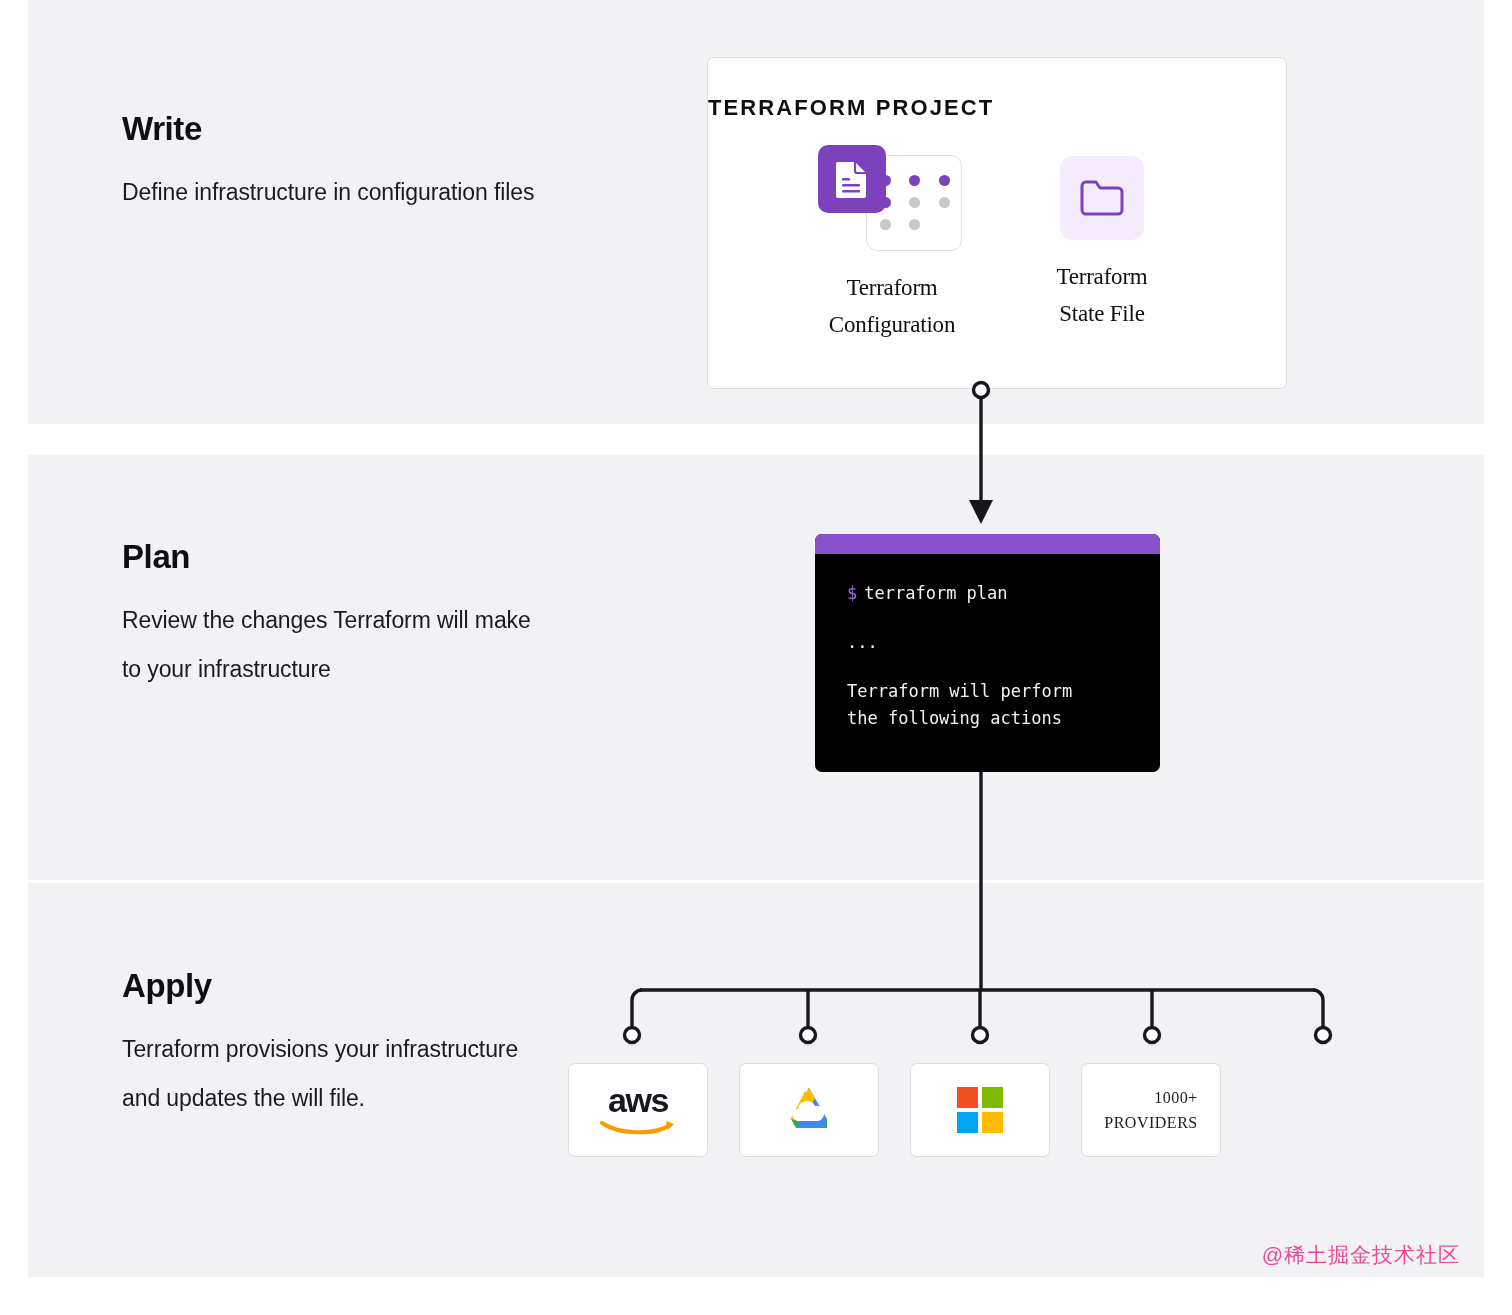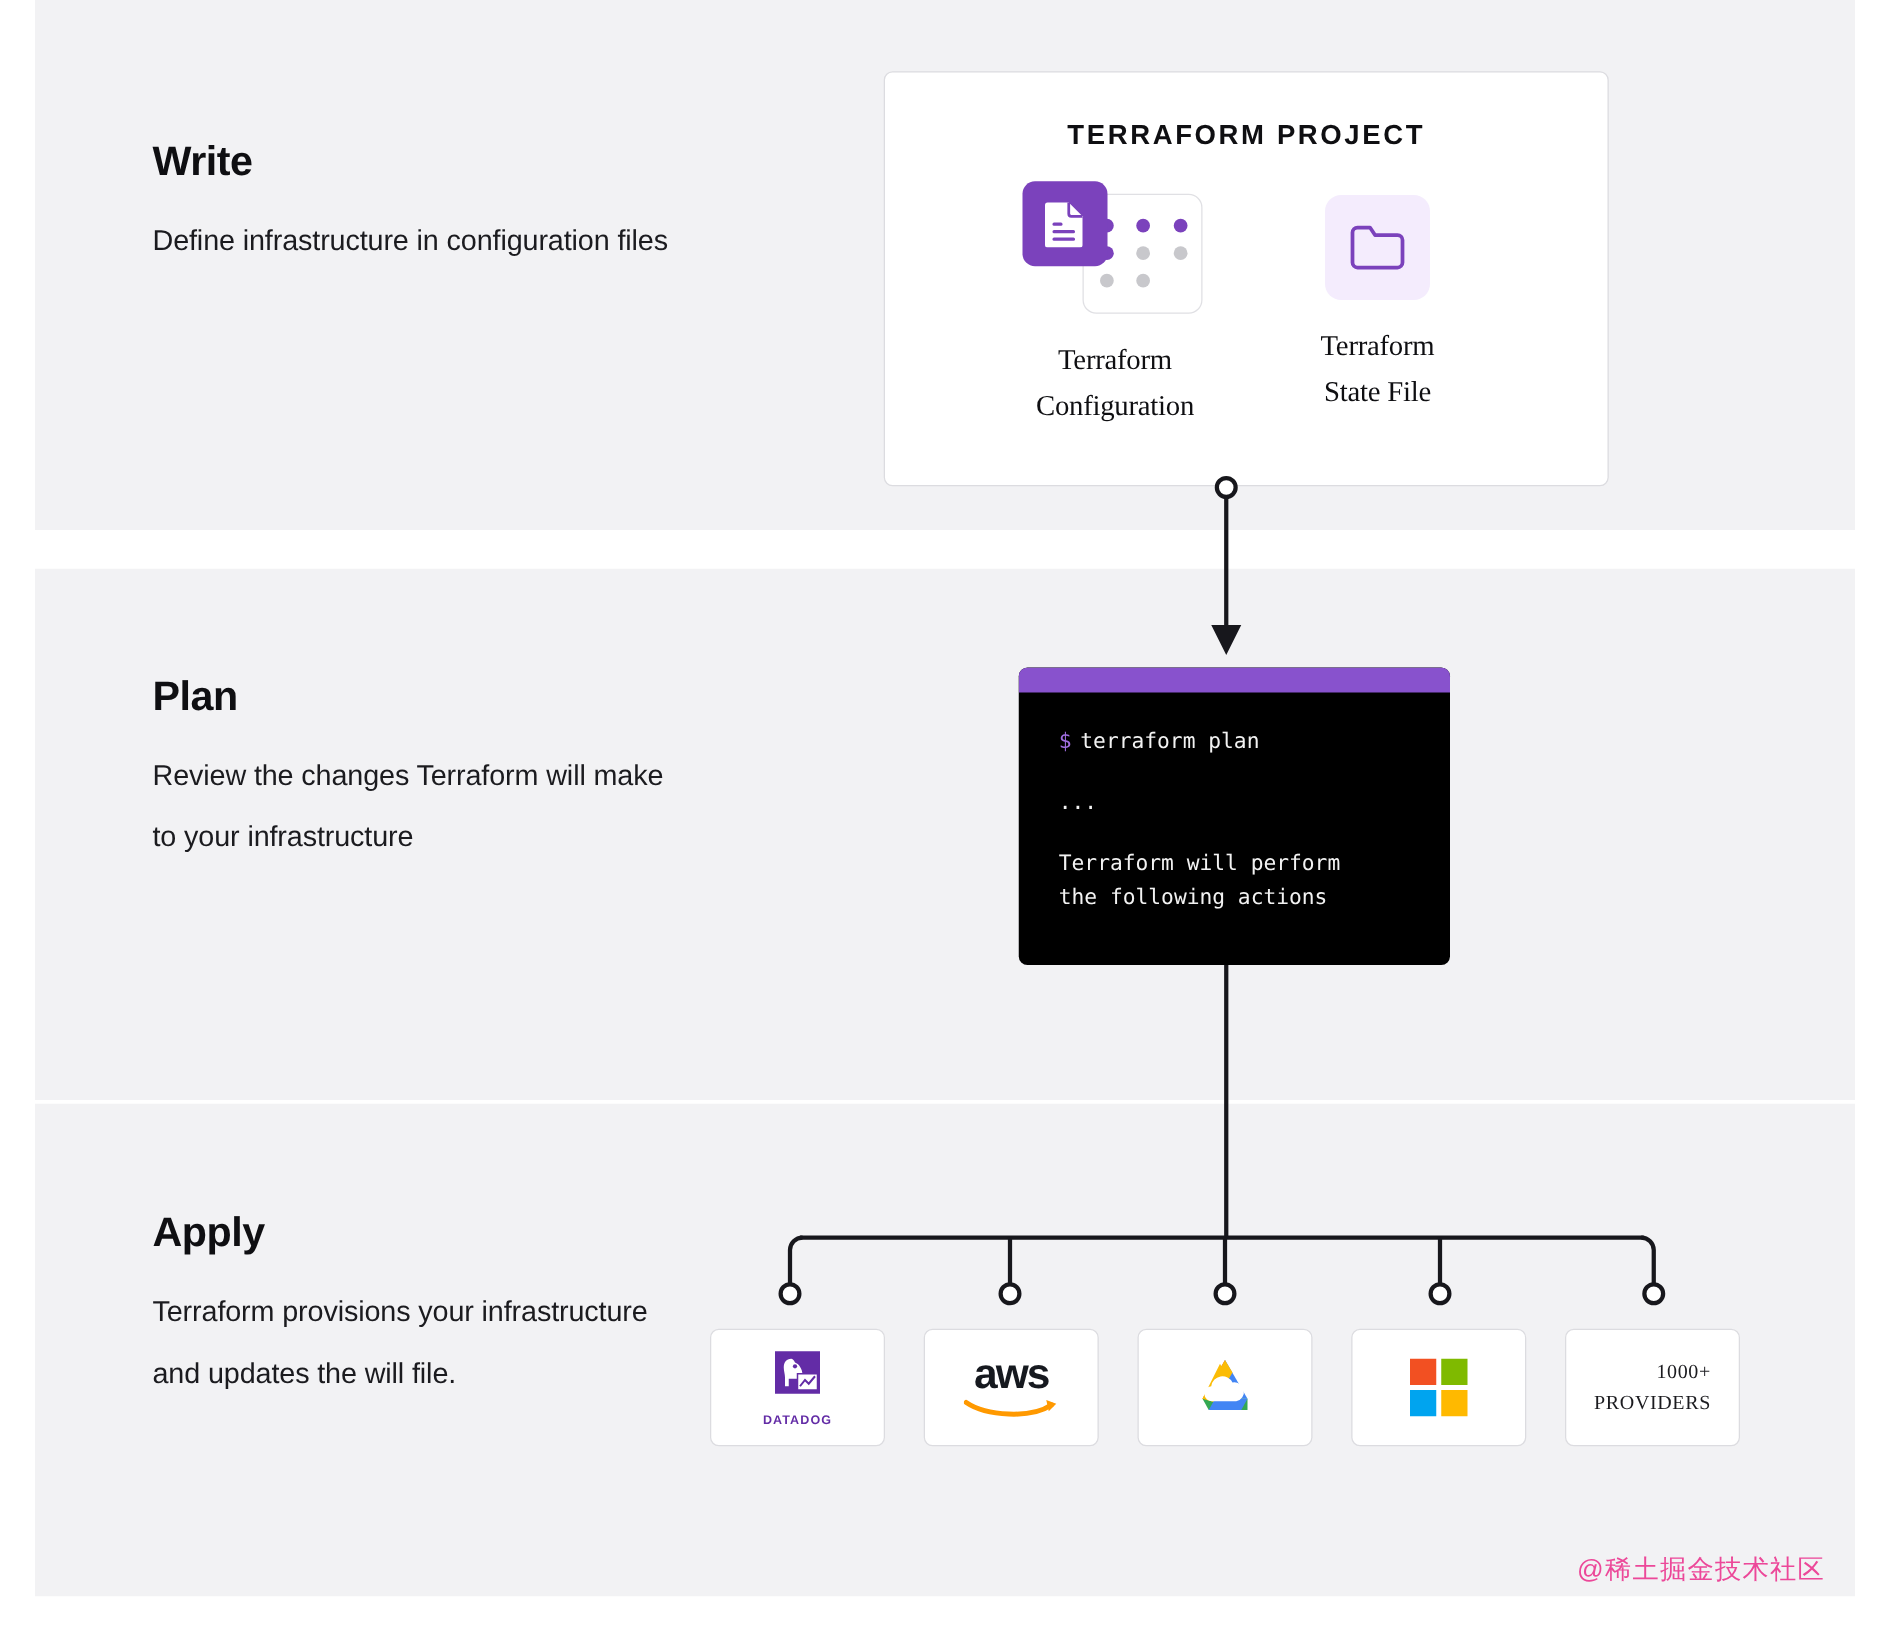--- a/index.html
+++ b/index.html
@@ -57,21 +57,20 @@
     position: absolute;
     left: 707px;
     top: 57px;
     width: 580px;
     height: 332px;
     background: #ffffff;
     border: 1px solid #dcdce0;
     border-radius: 7px;
   }
   .project-heading {
-    text-align: center;
     margin-top: 37px;
     font-size: 22px;
     font-weight: 700;
     letter-spacing: 2.1px;
     color: #0f0f12;
   }
   .asset-row {
     display: flex;
     justify-content: center;
     align-items: flex-start;
@@ -344,32 +343,20 @@
     <path d="M1323 1027 V1000 a10 10 0 0 0 -10 -10" stroke="#17171c" stroke-width="3.4" fill="none"></path>
     <circle cx="632" cy="1035" r="7.5" fill="#ffffff" stroke="#17171c" stroke-width="3.4"></circle>
     <circle cx="808" cy="1035" r="7.5" fill="#ffffff" stroke="#17171c" stroke-width="3.4"></circle>
     <circle cx="980" cy="1035" r="7.5" fill="#ffffff" stroke="#17171c" stroke-width="3.4"></circle>
     <circle cx="1152" cy="1035" r="7.5" fill="#ffffff" stroke="#17171c" stroke-width="3.4"></circle>
     <circle cx="1323" cy="1035" r="7.5" fill="#ffffff" stroke="#17171c" stroke-width="3.4"></circle>
   </svg>
 
   <div class="providers">
 
-    <div class="provider-card">
-      <div class="dd-wrap">
-        <svg width="44" height="44" viewBox="0 0 44 44" aria-hidden="true">
-          <rect x="4" y="2" width="36" height="34" fill="#632ca6"></rect>
-          <path d="M17 8 c-4 0 -6 3 -6 7 0 3 1 5 1 8 l0 7 3 0 0 -6 8 0 0 6 3 0 0 -9 c0 -5 -3 -9 -6 -10 -1 -2 -2 -3 -3 -3 z" fill="#ffffff"></path>
-          <circle cx="20" cy="14" r="1.7" fill="#632ca6"></circle>
-          <rect x="22" y="20" width="16" height="13" fill="#ffffff" stroke="#632ca6" stroke-width="1.2"></rect>
-          <polyline points="24,30 28,25 31,28 36,22" fill="none" stroke="#632ca6" stroke-width="1.6"></polyline>
-        </svg>
-        <div class="dd-name">DATADOG</div>
-      </div>
-    </div>
 
     <div class="provider-card">
       <div class="aws-wrap">
         <div class="aws-word">aws</div>
         <svg width="76" height="18" viewBox="0 0 76 18" aria-hidden="true">
           <path d="M2 6 C18 17 54 19 70 8" fill="none" stroke="#ff9900" stroke-width="4" stroke-linecap="round"></path>
           <path d="M66 4 L74 7 L68 13 z" fill="#ff9900"></path>
         </svg>
       </div>
     </div>

